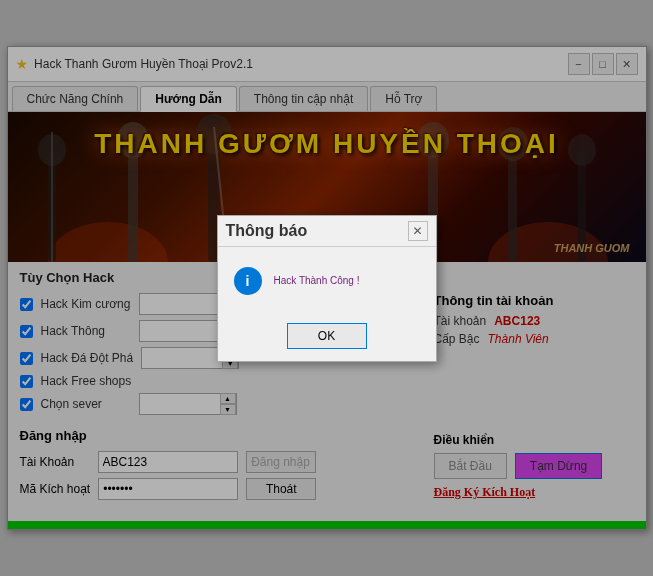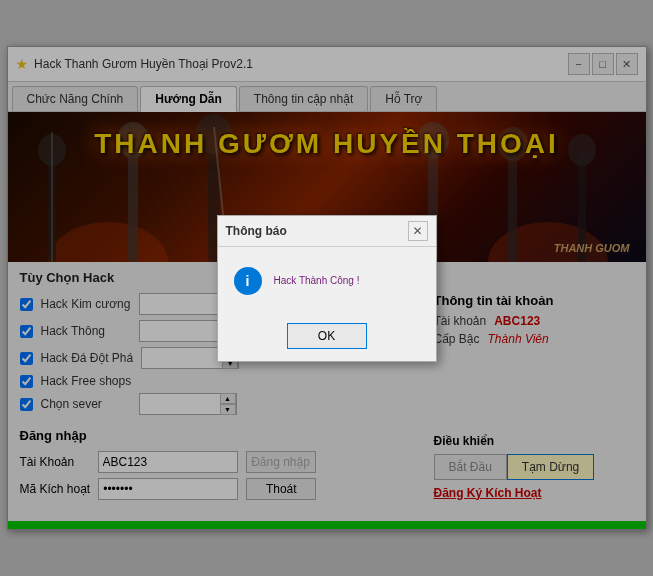--- a/index.html
+++ b/index.html
@@ -213,32 +213,33 @@
       padding: 0 14px;
       background: #e8e8e8;
       border: 1px solid #aaa;
       font-size: 12px;
       cursor: pointer;
       color: #888;
     }
     .pause-btn {
       height: 26px;
       padding: 0 14px;
-      background: #fef9c3;
+      background: #d946ef;
       border: 1px solid #0078d7;
       font-size: 12px;
       cursor: pointer;
       color: #333;
     }
     .register-link {
       color: #cc0000;
       font-weight: bold;
       text-decoration: underline;
       cursor: pointer;
       font-size: 12px;
+      font-family: Liberation Serif, serif;
     }
     .progress-bar-wrap {
       height: 8px;
       background: #d0d0d0;
       margin-top: 8px;
     }
     .progress-bar {
       height: 100%;
       background: #00cc00;
       width: 100%;
@@ -261,21 +262,21 @@
       width: 220px;
     }
     .modal-title-bar {
       background: #f0f0f0;
       border-bottom: 1px solid #ccc;
       display: flex;
       align-items: center;
       padding: 5px 8px;
       justify-content: space-between;
     }
-    .modal-title-text { font-size: 12px; font-weight: bold; color: #333; }
+    .modal-title-text { font-size: 16px; font-weight: bold; color: #333; }
     .modal-close {
       width: 20px; height: 20px;
       border: 1px solid #bbb;
       background: #f0f0f0;
       cursor: pointer;
       font-size: 12px;
       display: flex; align-items: center; justify-content: center;
       color: #555;
     }
     .modal-body {
@@ -450,21 +451,21 @@
           <button class="login-btn" style="color:#aaa;">Đăng nhập</button>
         </div>
         <div class="login-row">
           <span class="login-label">Mã Kích hoạt</span>
           <input type="password" class="login-input" value="•••••••" style="">
           <button class="login-btn">Thoát</button>
         </div>
       </div>
       <div class="right-controls">
         <div style="font-size:12px;font-weight:bold;margin-bottom:6px;">Điều khiển</div>
-        <div style="display:flex;align-items:center;margin-bottom:6px;">
+        <div style="display:flex;align-items:center;gap:8px;margin-bottom:6px;">
           <button class="start-btn">Bắt Đầu</button>
           <button class="pause-btn">Tạm Dừng</button>
         </div>
         <div>
           <span class="register-link">Đăng Ký Kích Hoạt</span>
         </div>
       </div>
     </div>
   </div>
 

